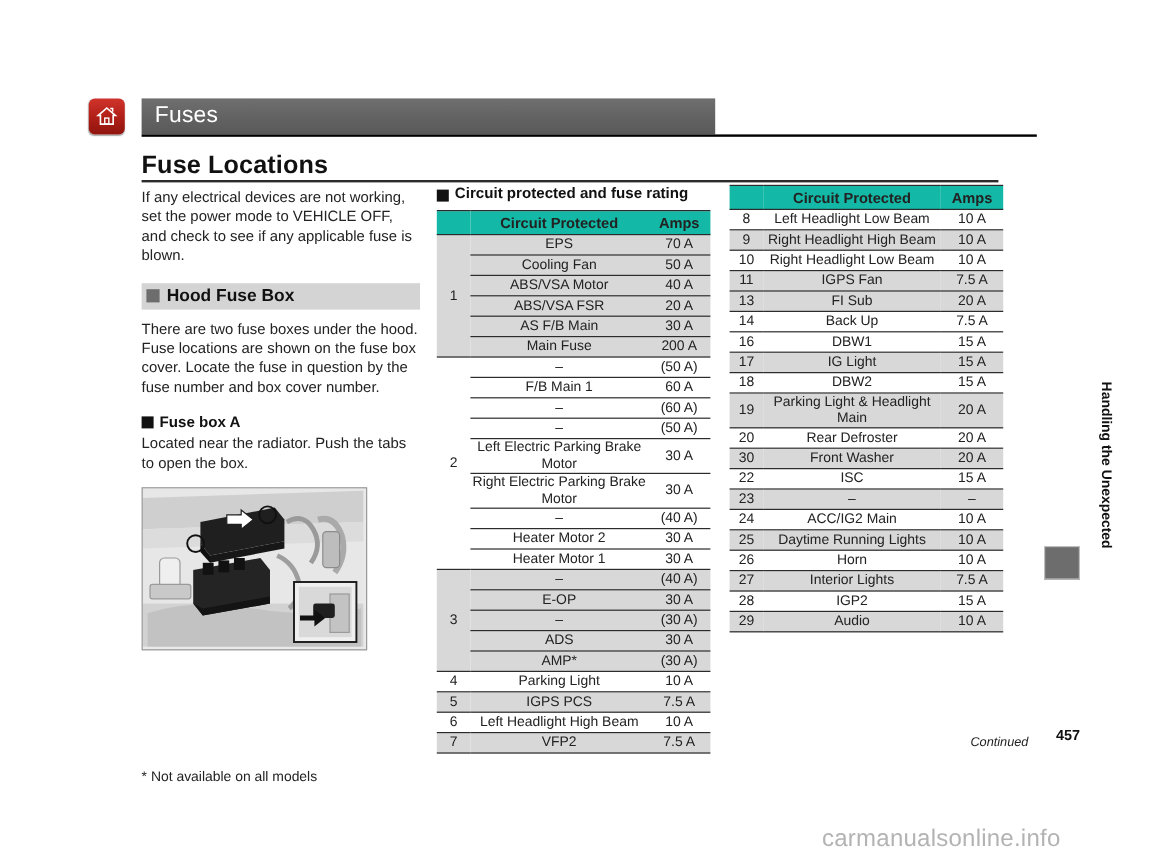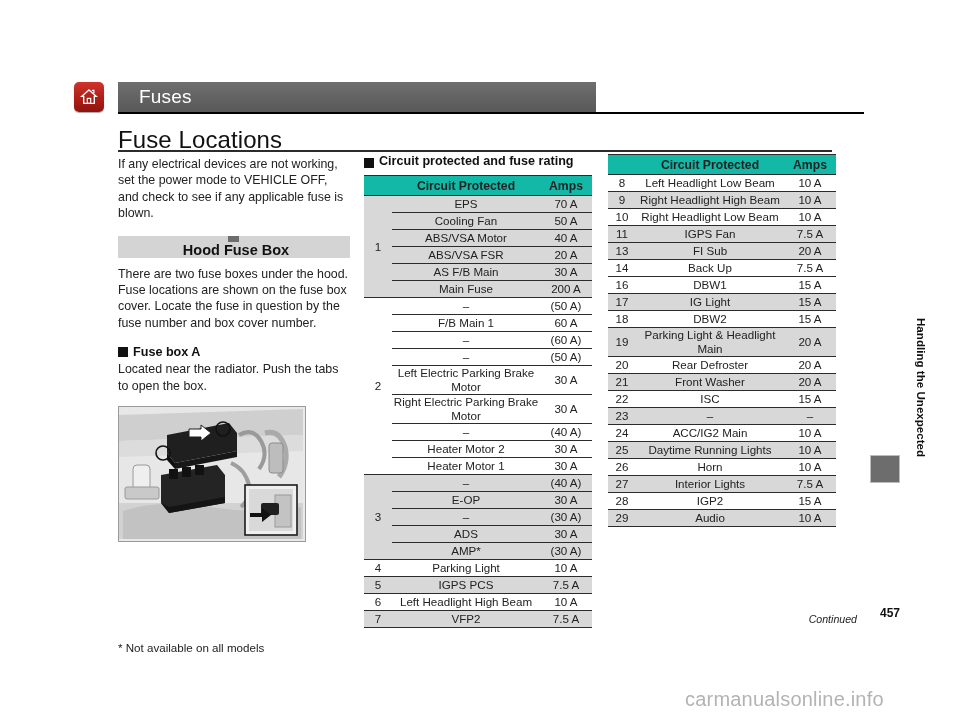--- a/index.html
+++ b/index.html
@@ -42,37 +42,37 @@
   .title-bar {
     position: absolute;
     left: 44px; top: 0;
     width: 478px; height: 30px;
     background: linear-gradient(180deg,#6f6f6f 0%, #636363 50%, #595959 100%);
   }
   .title-bar span {
     color: #fff;
     font-size: 19px;
     line-height: 30px;
-    padding-left: 21px;
+    padding-left: 11px;
     display: block;
     letter-spacing: .2px;
   }
   .title-rule {
     position: absolute;
     left: 44px; top: 30px;
     width: 746px; height: 2px;
     background: #000;
   }
 
   
   .sec-title {
     position: absolute;
     left: 118px; top: 126px;
-    font-size: 24px;
-    font-weight: normal;
+    font-size: 21px;
+    font-weight: bold;
     color: #111;
     letter-spacing: .1px;
   }
   .sec-rule {
     position: absolute;
     left: 118px; top: 150px;
     width: 714px; height: 1.5px;
     background: #2b2b2b;
   }
 
@@ -88,21 +88,20 @@
     color: #222;
     margin: 0 0 4px 0;
   }
   .band-head {
     background: #d4d4d4;
     height: 22px;
     display: flex;
     align-items: center;
     margin: 14px 0 8px 0;
     padding-left: 4px;
-    flex-direction: column;
   }
   .band-head .sq {
     width: 11px; height: 11px;
     background: #6d6d6d;
     display: inline-block;
     margin-right: 6px;
   }
   .band-head .txt {
     font-size: 14.5px;
     font-weight: bold;
@@ -513,21 +512,21 @@
             <td class="c-num">19</td>
             <td class="c-cir two-line">Parking Light &amp; Headlight Main</td>
             <td class="c-amp two-line">20 A</td>
           </tr>
           <tr>
             <td class="c-num">20</td>
             <td class="c-cir">Rear Defroster</td>
             <td class="c-amp">20 A</td>
           </tr>
           <tr class="shade">
-            <td class="c-num">21</td>
+            <td class="c-num">30</td>
             <td class="c-cir">Front Washer</td>
             <td class="c-amp">20 A</td>
           </tr>
           <tr>
             <td class="c-num">22</td>
             <td class="c-cir">ISC</td>
             <td class="c-amp">15 A</td>
           </tr>
           <tr class="shade">
             <td class="c-num">23</td>

